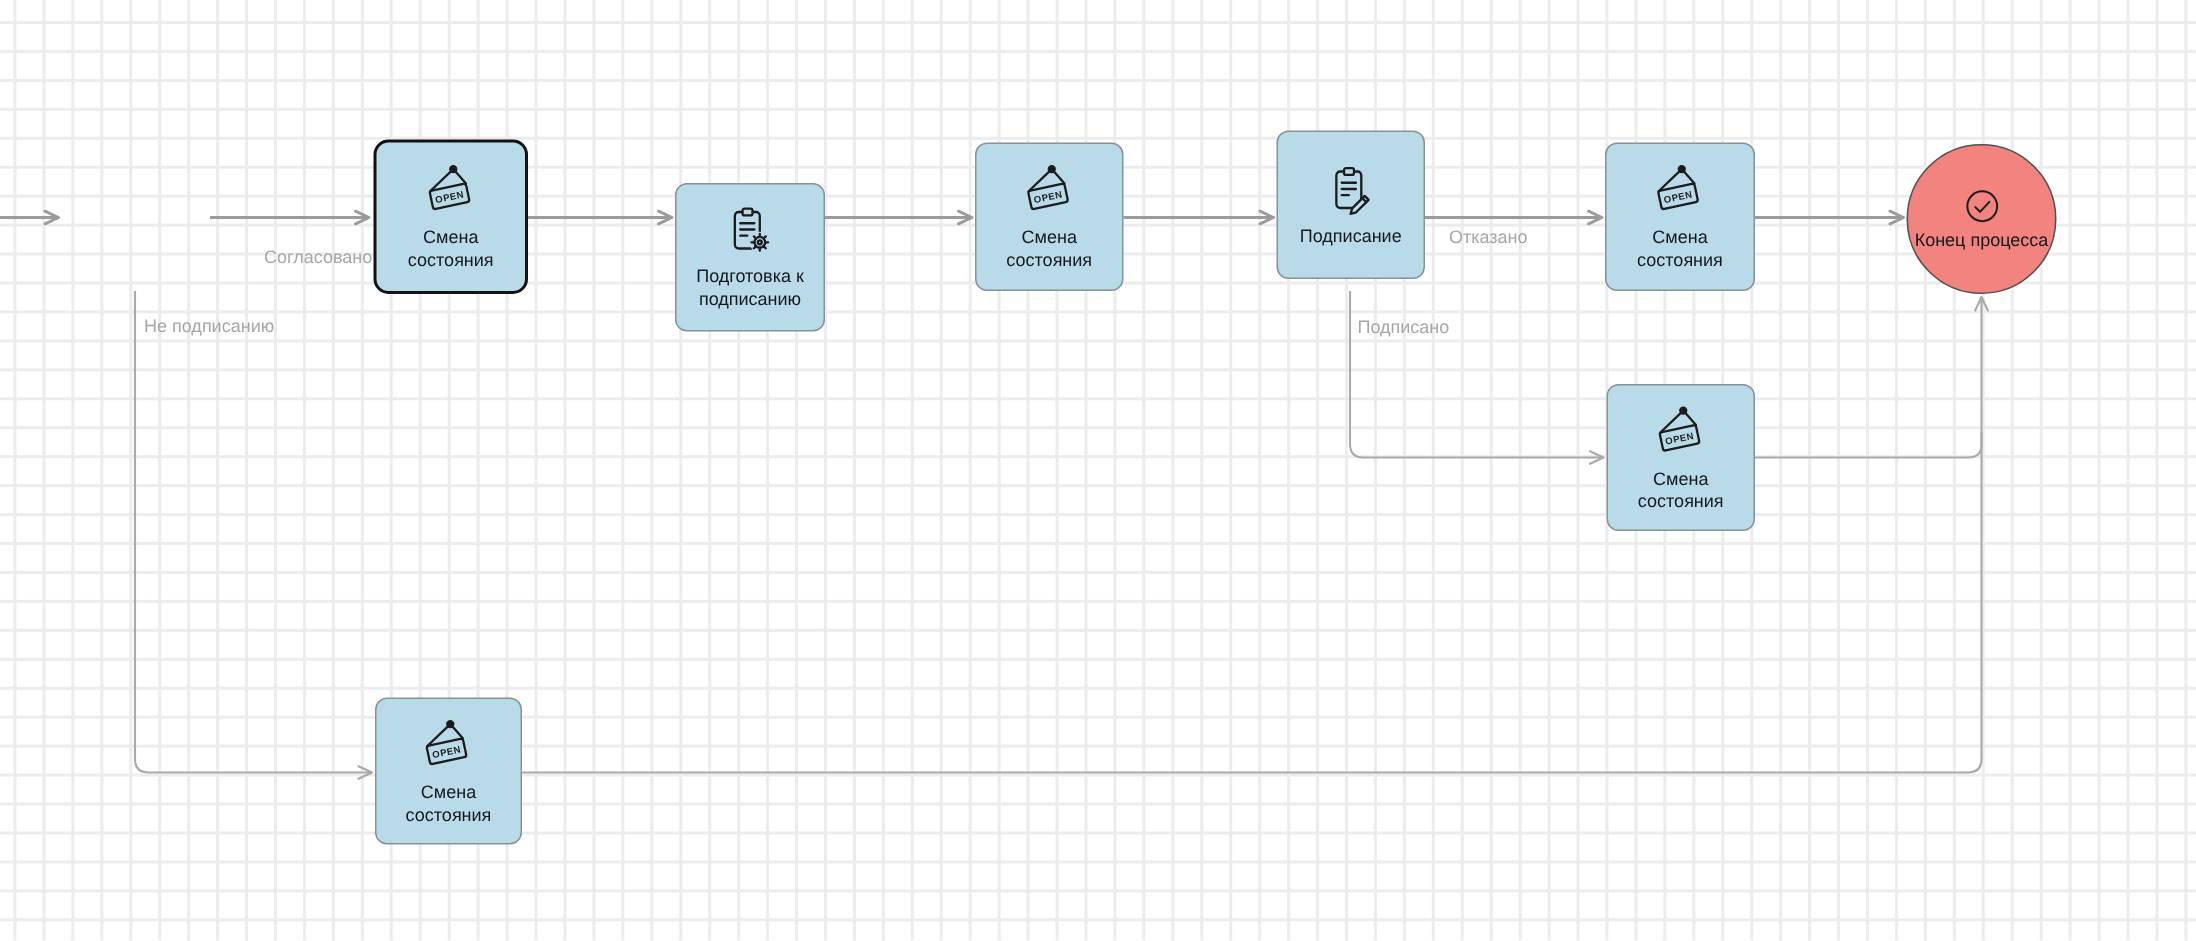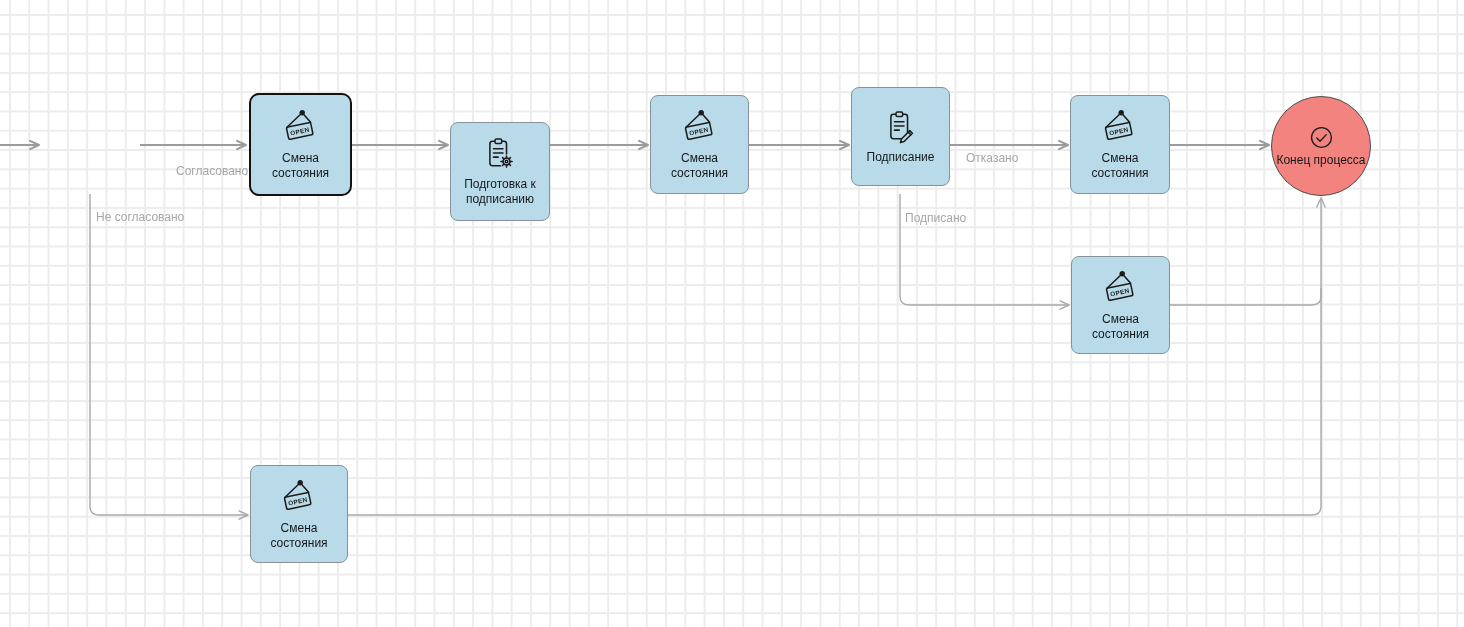--- a/index.html
+++ b/index.html
@@ -75,21 +75,21 @@
         <path d="M 348 515 L 1312 515 Q 1321 515 1321 506 L 1321 198" fill="none" stroke="#a9a9a9" stroke-width="1.4"></path>
         <path d="M 1325.2 207 L 1321 198 L 1316.8 207" fill="none" stroke="#a9a9a9" stroke-width="1.4" stroke-linecap="round" stroke-linejoin="round"></path>
       </g>
       <g>
         <path d="M 1170 305 L 1312 305 Q 1321 305 1321 296.5 L 1321 288" fill="none" stroke="#a9a9a9" stroke-width="1.4"></path>
       </g>
     </svg>
   <div id="edge-labels">
       <div class="edge-label" style="left: 155px; top: 164px; margin-left: 21px;">Согласовано</div>
       <div class="edge-label" style="left: 966px; top: 151px;">Отказано</div>
-      <div class="edge-label" style="left: 96px; top: 210px;">Не согласовано</div>
+      <div class="edge-label" style="left: 96px; top: 210px;">Не подписанию</div>
       <div class="edge-label" style="left: 905px; top: 211px;">Подписано</div>
     </div>
   <div id="nodes">
       <div class="node selected" style="left: 249px; top: 93px; width: 103px; height: 103px;">
         <span class="icon"><svg viewBox="0 0 34 34" width="40" height="40">
     <g fill="none" stroke="#1c1c1c" stroke-width="1.3" stroke-linecap="round" stroke-linejoin="round">
       <circle cx="18" cy="4" r="1.7" fill="#1c1c1c"></circle>
       <path d="M18,4 L4.9,16.6 M18,4 L25.2,12.2"></path>
       <g transform="rotate(-12 16 20)">
         <rect x="5.5" y="14.2" width="21" height="10.6" rx="1.4"></rect>

